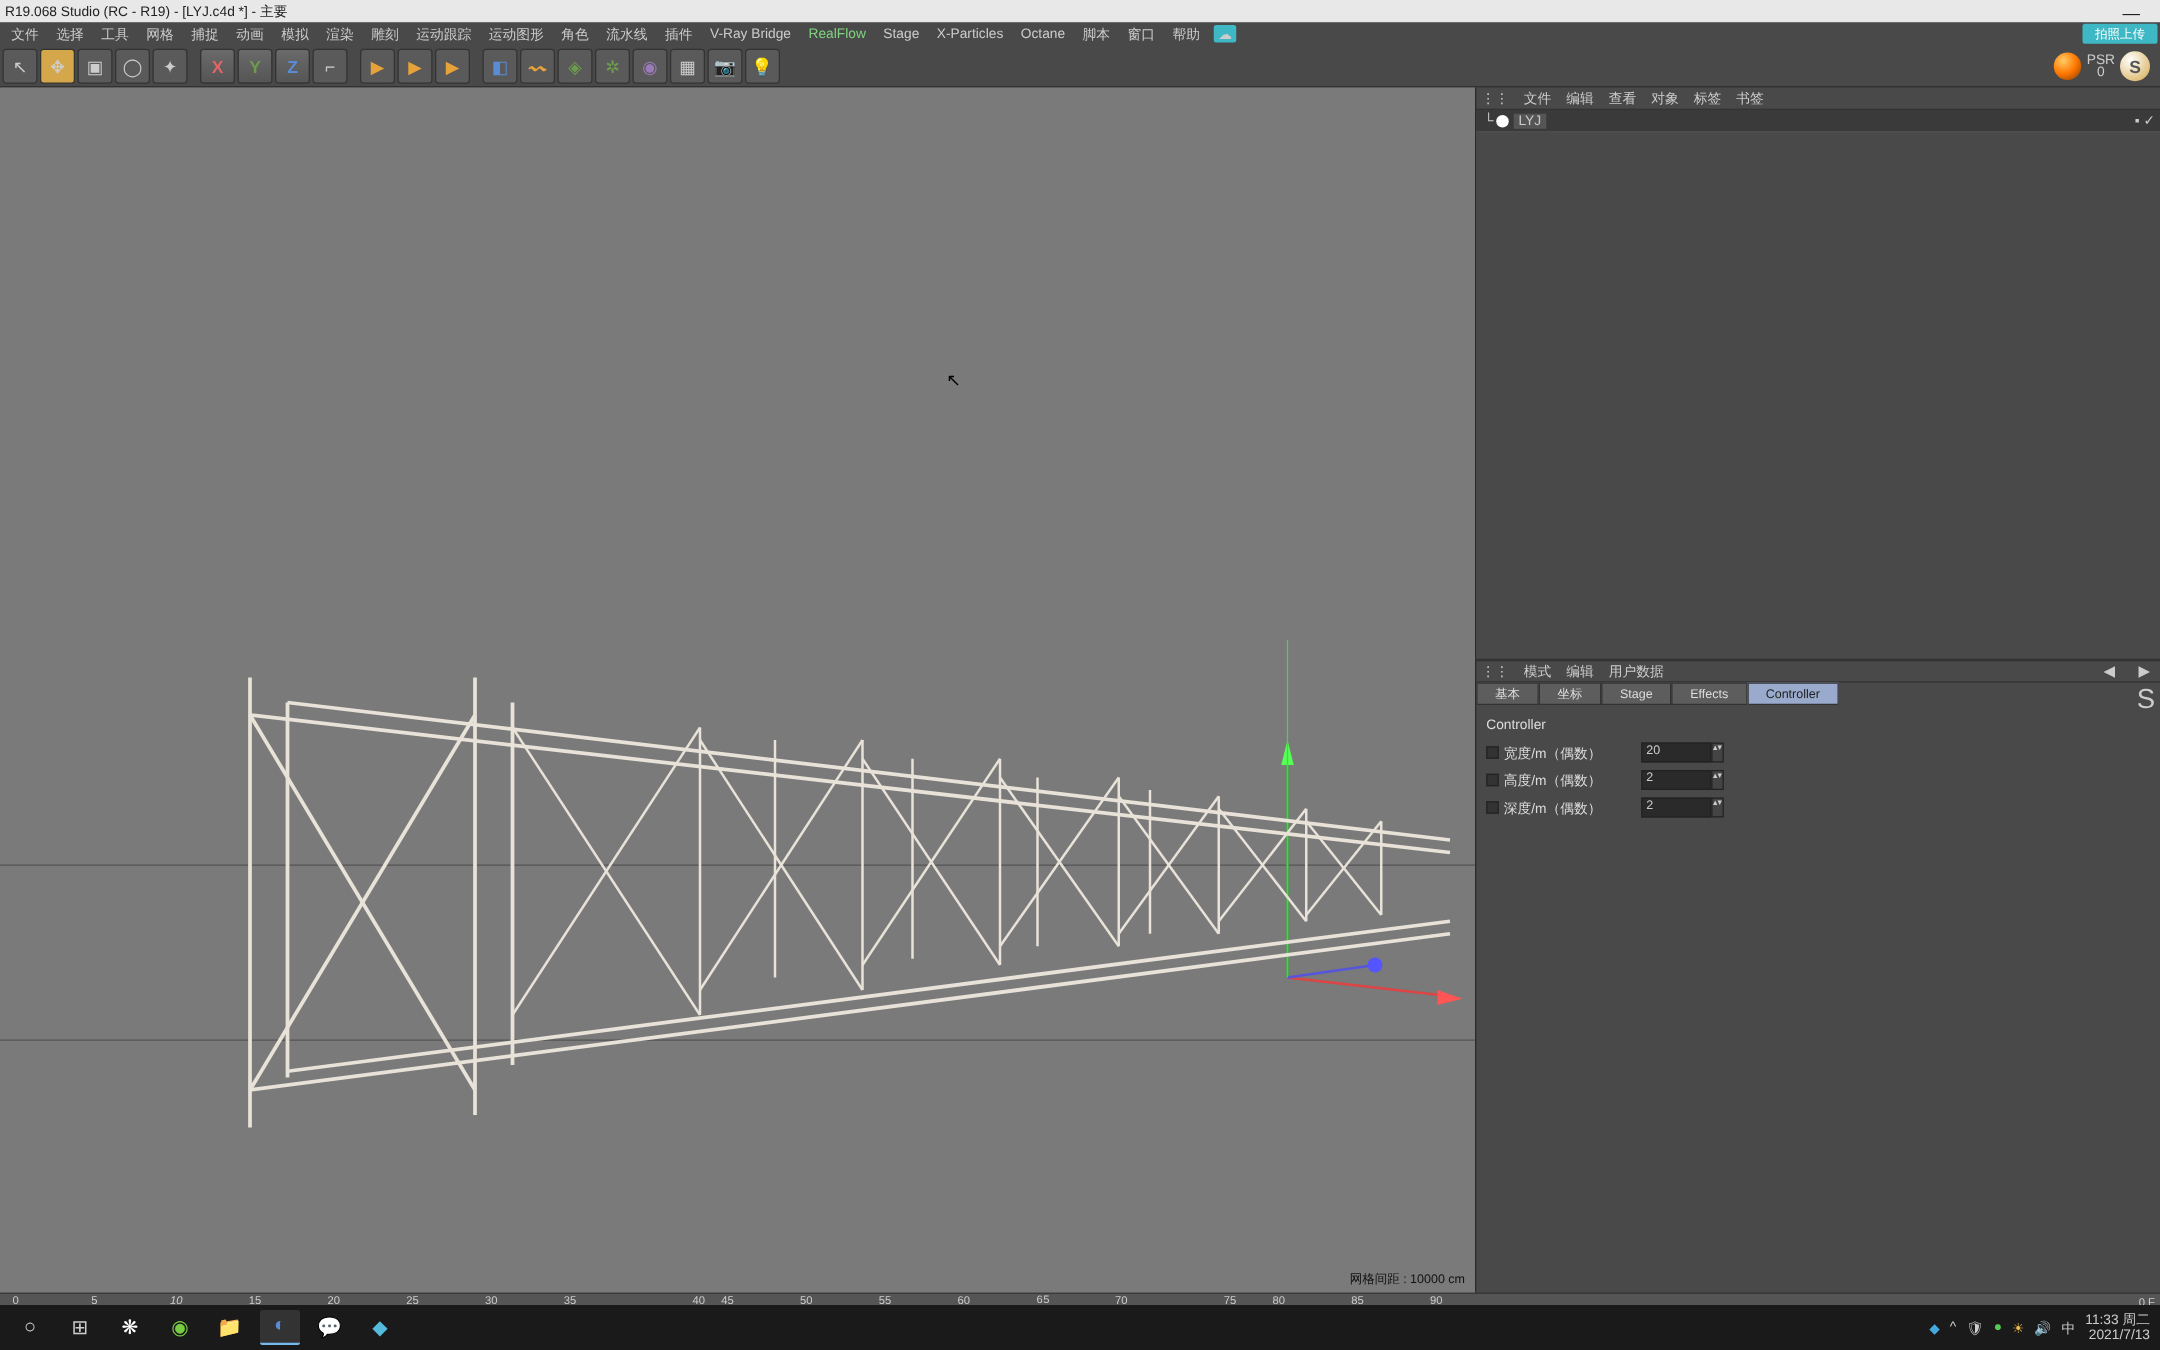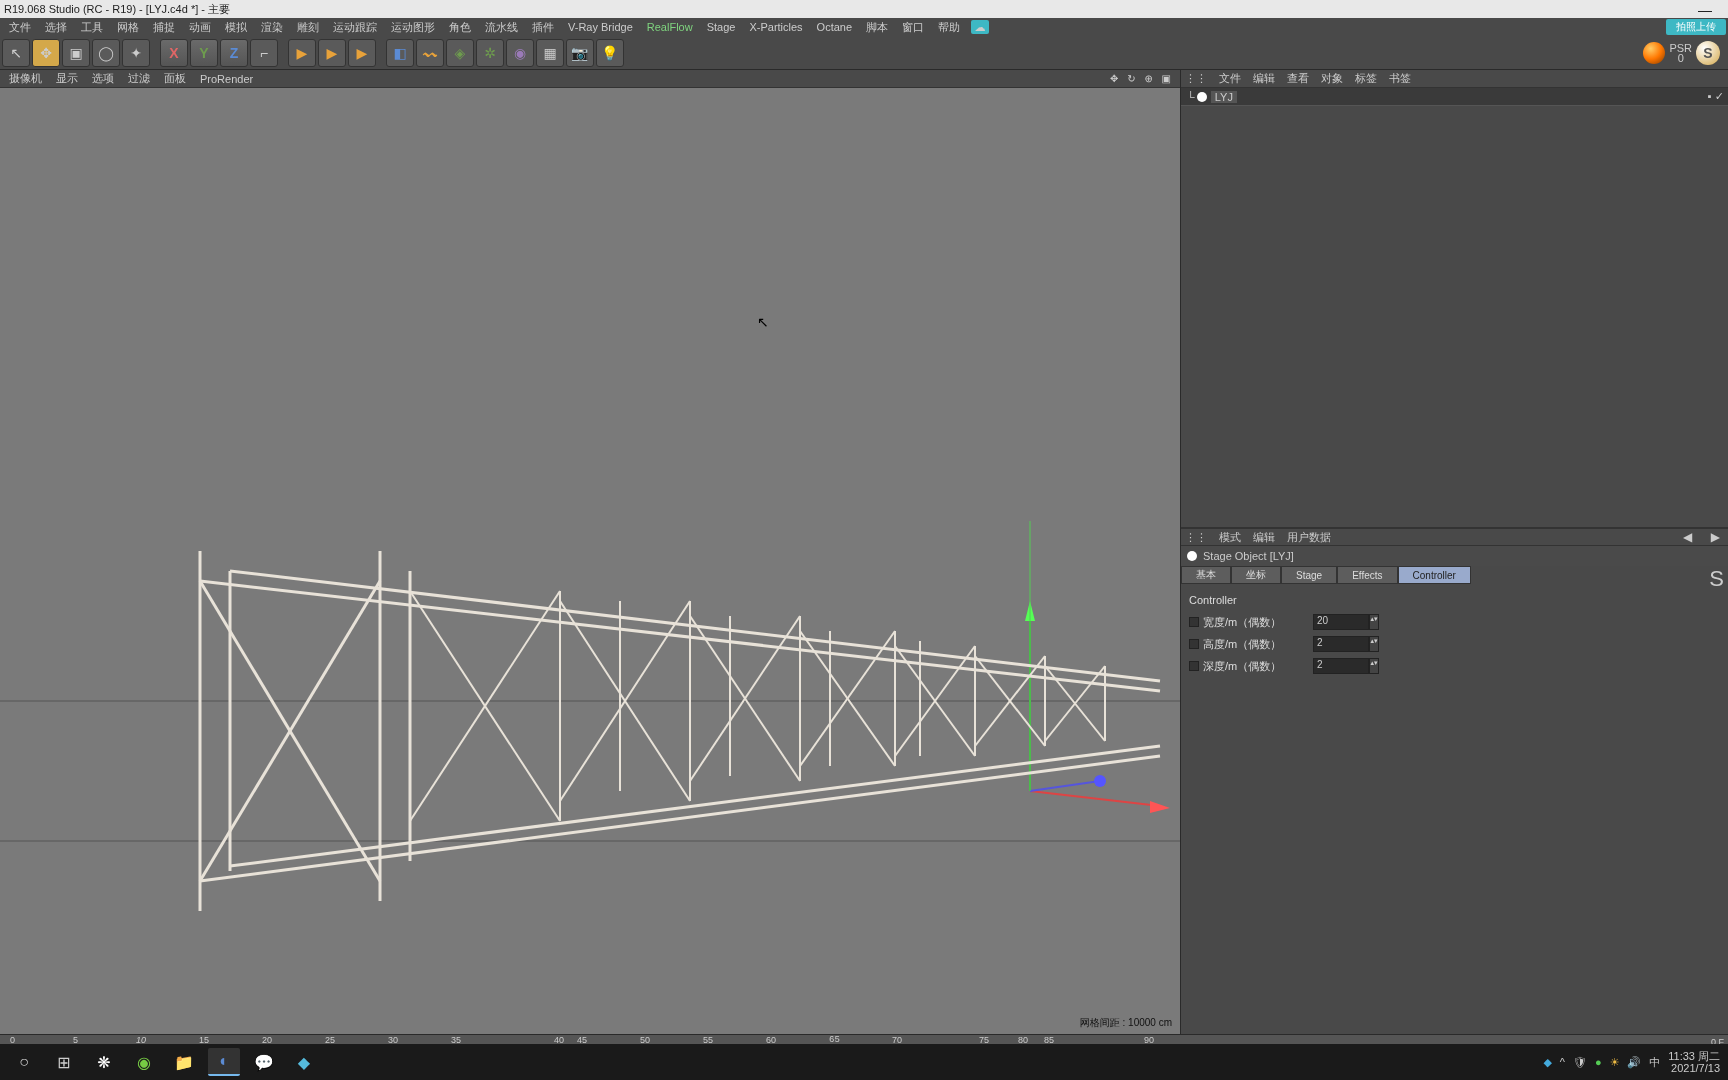--- a/index.html
+++ b/index.html
@@ -139,29 +139,20 @@
     <div class="psr">
       <div>PSR</div>
         <div>0</div>
     </div>
     <div class="s-ball">S</div>
   </div>
 </div>
 
 <div class="main">
   <div class="viewport-wrap">
-    <div class="vp-menu">
-      <div class="m">摄像机</div>
-      <div class="m">显示</div>
-      <div class="m">选项</div>
-      <div class="m">过滤</div>
-      <div class="m">面板</div>
-      <div class="m">ProRender</div>
-      <div class="vpicons">✥ ↻ ⊕ ▣</div>
-    </div>
     <div class="viewport">
       <svg viewBox="0 0 1180 720">
         <line x1="0" y1="500" x2="1180" y2="500" stroke="#555" stroke-width="1"></line>
         <line x1="0" y1="640" x2="1180" y2="640" stroke="#555" stroke-width="1"></line>
 
         <line x1="1030" y1="590" x2="1030" y2="410" stroke="#4a4" stroke-width="2"></line>
         <polygon points="1030,400 1025,420 1035,420" fill="#5f5"></polygon>
         <line x1="1030" y1="590" x2="1160" y2="605" stroke="#d44" stroke-width="2"></line>
         <polygon points="1170,607 1150,600 1150,612" fill="#f55"></polygon>
         <line x1="1030" y1="590" x2="1100" y2="580" stroke="#55d" stroke-width="2"></line>
@@ -231,24 +222,20 @@
         <div class="dots">▪ ✓</div>
       </div>
     </div>
     <div class="attr-menu">
       <span>⋮⋮</span>
       <div>模式</div>
       <div>编辑</div>
       <div>用户数据</div>
       <div class="arrows">◀&nbsp;&nbsp;▶</div>
     </div>
-    <div class="attr-head">
-      <div class="bulb"></div>
-      <div>Stage Object [LYJ]</div>
-    </div>
     <div class="tabs">
       <div class="tab">基本</div>
       <div class="tab">坐标</div>
       <div class="tab">Stage</div>
       <div class="tab">Effects</div>
       <div class="tab active">Controller</div>
       <div class="s-big">S</div>
     </div>
     <div class="ctrl-section">
       <div class="ctrl-title">Controller</div>
@@ -286,21 +273,21 @@
       <div class="tick" style="left: 451px;">35</div>
       <div class="tick" style="left: 514px; margin-left: 40px;">40</div>
       <div class="tick" style="left: 577px;">45</div>
       <div class="tick" style="left: 640px;">50</div>
       <div class="tick" style="left: 703px;">55</div>
       <div class="tick" style="left: 766px;">60</div>
       <div class="tick" style="left: 829px; font-family: Liberation Mono, monospace;">65</div>
       <div class="tick" style="left: 892px;">70</div>
       <div class="tick" style="left: 955px; margin-left: 24px;">75</div>
       <div class="tick" style="left: 1018px;">80</div>
-      <div class="tick" style="left: 1044px;">85</div>
+      <div class="tick" style="left: 1081px;">85</div>
       <div class="tick" style="left: 1144px;">90</div>
       <div class="tick" style="right: 4px; top: 2px;">0 F</div>
     </div>
   <div class="tl-ctrl">
     <div class="tl-btn">◀</div>
     <div class="tl-field">0 F</div>
     <div class="tl-spacer"></div>
     <div class="tl-field" style="text-align:right">90 F</div>
     <div class="tl-btn">▶</div>
     <div class="tl-field">90 F</div>

